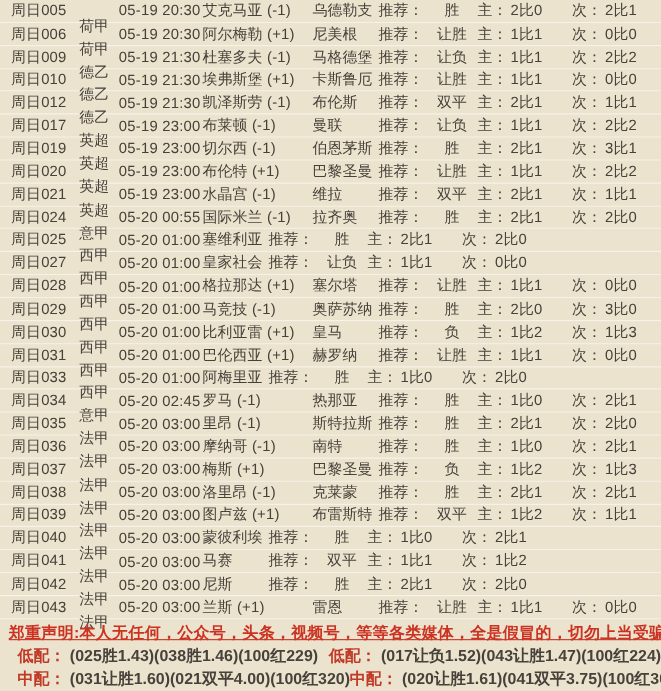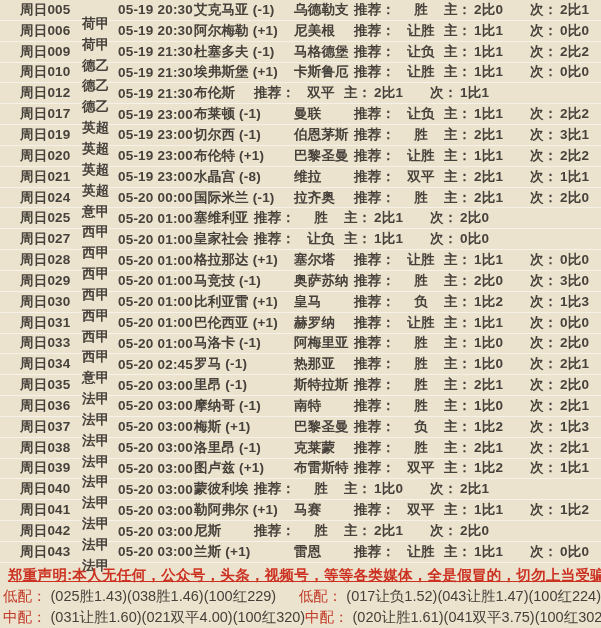--- a/index.html
+++ b/index.html
@@ -13,23 +13,23 @@
     width:601px;height:628px;overflow:hidden;
     background:var(--bg);
     font-family:"Liberation Sans","DejaVu Sans",sans-serif;
     color:var(--ink);
     -webkit-font-smoothing:antialiased;
   }
   .table{width:601px;}
   .row{
     display:flex;align-items:center;
     height:20.85px;box-sizing:border-box;
-    padding-left:20px;
+    padding-left:10px;
     border-bottom:1px solid rgba(255,255,255,.55);
-    font-size:13.5px;font-weight:700;letter-spacing:.2px;
+    font-size:13.5px;font-weight:400;letter-spacing:.2px;
     white-space:nowrap;
   }
   .c{flex:0 0 auto;overflow:visible;}
   .c.id      {width:62px;}
   .c.league  {width:36px;margin-top:28px;}
   .c.time    {width:76px;}
   .c.home    {width:100px;}
   .c.away    {width:60px;}
   .c.reclabel{width:44px;}
   .c.recval  {width:46px;text-align:center;}
@@ -41,22 +41,22 @@
     height:23px;box-sizing:border-box;
     padding:3px 0 0 8px;
     color:var(--red);
     font-size:14.5px;font-weight:700;
     text-decoration:underline;
     white-space:nowrap;letter-spacing:.3px;
   }
   .cfgrow{
     display:flex;align-items:center;
     height:21px;box-sizing:border-box;
-    padding-left:3px;
-    font-size:14.5px;font-weight:400;white-space:nowrap;
+    padding-left:16px;
+    font-size:14.5px;font-weight:700;white-space:nowrap;
   }
   .cfg{display:flex;align-items:center;}
   .cfg.left{width:302px;}
   .cfglabel{color:var(--label-red);margin-right:4px;}
   .cfgval{color:var(--ink);text-align:right;}
 </style>
 </head>
 <body>
 
 <div class="table">
@@ -113,20 +113,21 @@
     <span class="c mainlabel">主：</span>
     <span class="c mainval">1比1</span>
     <span class="c nextlabel">次：</span>
     <span class="c nextval">0比0</span>
   </div>
 
   <div class="row">
     <span class="c id">周日012</span>
     <span class="c league">德乙</span>
     <span class="c time">05-19 21:30</span>
+    <span class="c home">凯泽斯劳 (-1)</span>
     <span class="c away">布伦斯</span>
     <span class="c reclabel">推荐：</span>
     <span class="c recval">双平</span>
     <span class="c mainlabel">主：</span>
     <span class="c mainval">2比1</span>
     <span class="c nextlabel">次：</span>
     <span class="c nextval">1比1</span>
   </div>
 
   <div class="row">
@@ -168,34 +169,34 @@
     <span class="c mainlabel">主：</span>
     <span class="c mainval">1比1</span>
     <span class="c nextlabel">次：</span>
     <span class="c nextval">2比2</span>
   </div>
 
   <div class="row">
     <span class="c id">周日021</span>
     <span class="c league">英超</span>
     <span class="c time">05-19 23:00</span>
-    <span class="c home">水晶宫 (-8)</span>
+    <span class="c home">水晶宫 (-1)</span>
     <span class="c away">维拉</span>
     <span class="c reclabel">推荐：</span>
     <span class="c recval">双平</span>
     <span class="c mainlabel">主：</span>
     <span class="c mainval">2比1</span>
     <span class="c nextlabel">次：</span>
     <span class="c nextval">1比1</span>
   </div>
 
   <div class="row">
     <span class="c id">周日024</span>
     <span class="c league">意甲</span>
-    <span class="c time">05-20 00:00</span>
+    <span class="c time">05-20 00:55</span>
     <span class="c home">国际米兰 (-1)</span>
     <span class="c away">拉齐奥</span>
     <span class="c reclabel">推荐：</span>
     <span class="c recval">胜</span>
     <span class="c mainlabel">主：</span>
     <span class="c mainval">2比1</span>
     <span class="c nextlabel">次：</span>
     <span class="c nextval">2比0</span>
   </div>
 
@@ -278,21 +279,20 @@
     <span class="c mainlabel">主：</span>
     <span class="c mainval">1比1</span>
     <span class="c nextlabel">次：</span>
     <span class="c nextval">0比0</span>
   </div>
 
   <div class="row">
     <span class="c id">周日033</span>
     <span class="c league">西甲</span>
     <span class="c time">05-20 01:00</span>
-    <span class="c home">马洛卡 (-1)</span>
     <span class="c away">阿梅里亚</span>
     <span class="c reclabel">推荐：</span>
     <span class="c recval">胜</span>
     <span class="c mainlabel">主：</span>
     <span class="c mainval">1比0</span>
     <span class="c nextlabel">次：</span>
     <span class="c nextval">2比0</span>
   </div>
 
   <div class="row">
@@ -389,21 +389,20 @@
     <span class="c mainlabel">主：</span>
     <span class="c mainval">1比0</span>
     <span class="c nextlabel">次：</span>
     <span class="c nextval">2比1</span>
   </div>
 
   <div class="row">
     <span class="c id">周日041</span>
     <span class="c league">法甲</span>
     <span class="c time">05-20 03:00</span>
-    <span class="c home">勒阿弗尔 (+1)</span>
     <span class="c away">马赛</span>
     <span class="c reclabel">推荐：</span>
     <span class="c recval">双平</span>
     <span class="c mainlabel">主：</span>
     <span class="c mainval">1比1</span>
     <span class="c nextlabel">次：</span>
     <span class="c nextval">1比2</span>
   </div>
 
   <div class="row">

